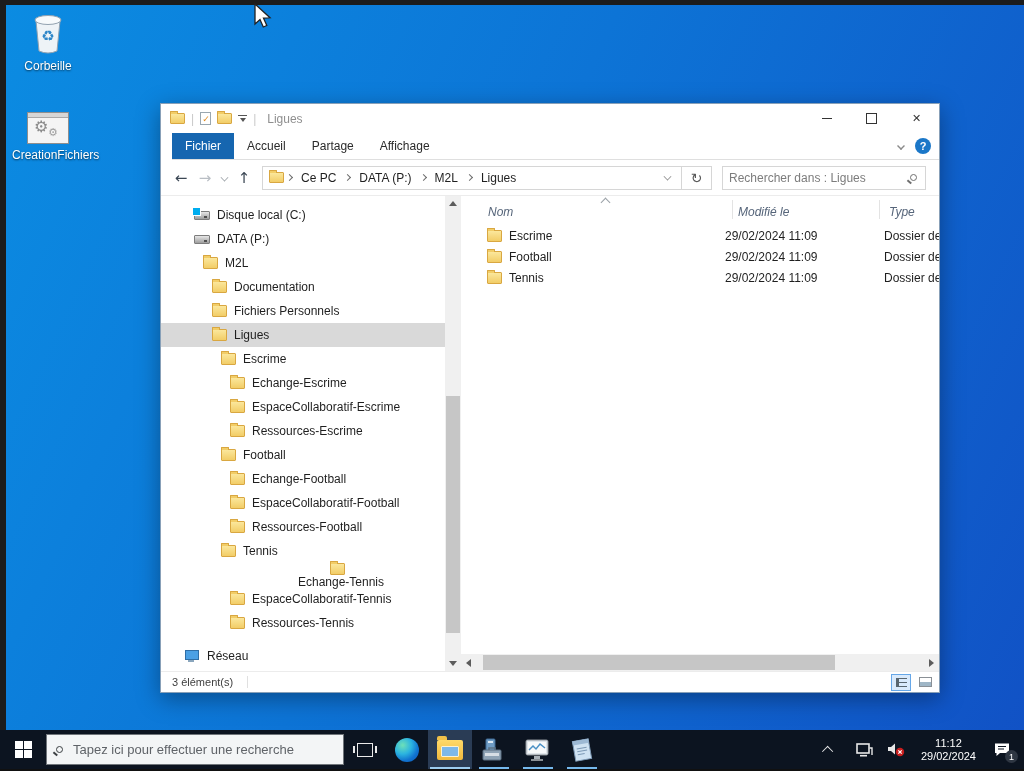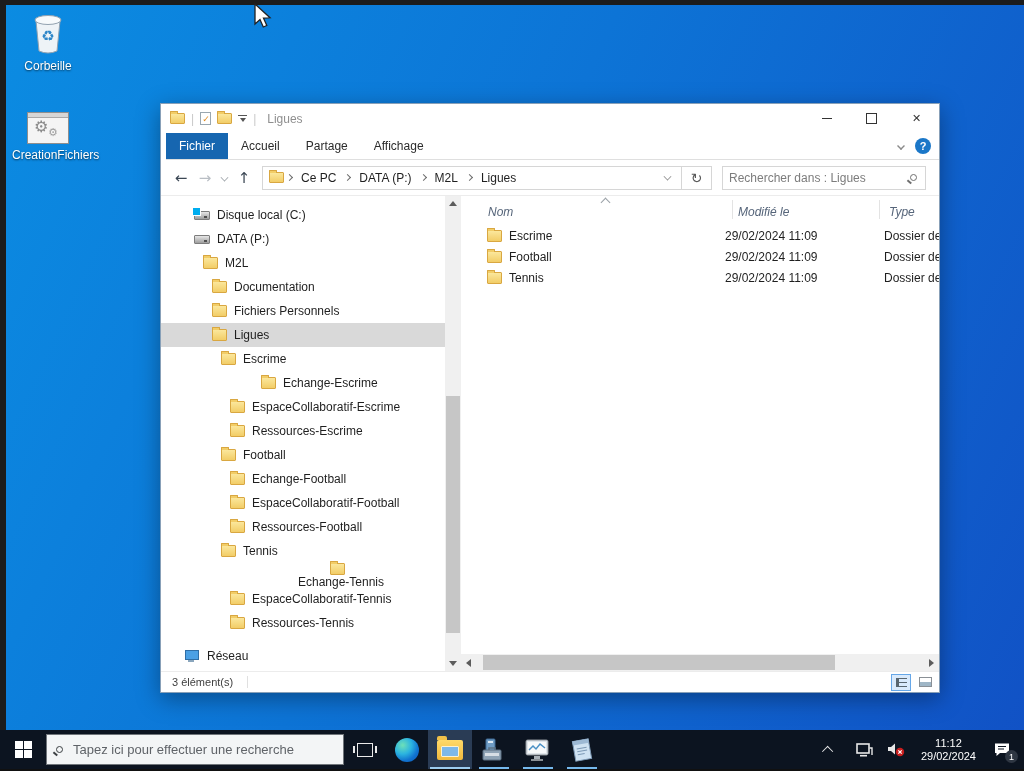--- a/index.html
+++ b/index.html
@@ -34,21 +34,21 @@
   .prop-doc::after { content:"✓"; position:absolute; left:1px; top:1px; font-size:9px; color:#e08a1e; font-weight:bold; }
   .qat-arrow { width:9px; display:inline-block; border-top:1px solid #555; padding-top:1px; }
   .qat-arrow::after { content:""; display:block; margin:1px auto 0; width:0; height:0; border-left:3px solid transparent; border-right:3px solid transparent; border-top:4px solid #555; }
   .win-title { color:#8f8f8f; font-size:12px; margin-left:5px; }
   .win-controls { margin-left:auto; display:flex; height:100%; }
   .wc { width:45px; height:100%; display:flex; align-items:center; justify-content:center; color:#333; }
   .wc.min::after { content:""; width:10px; height:1px; background:#333; }
   .wc.max::after { content:""; width:9px; height:9px; border:1px solid #333; }
   .wc.close::after { content:"✕"; font-size:11px; }
 
-  .tabrow { position:absolute; left:5px; top:29px; right:0; height:27px; background:#fff; border-bottom:1px solid #dfdfdf; display:flex; align-items:stretch; }
+  .tabrow { position:absolute; left:11px; top:29px; right:0; height:27px; background:#fff; border-bottom:1px solid #dfdfdf; display:flex; align-items:stretch; }
   .tab { padding:0 13px; display:flex; align-items:center; font-size:12px; color:#2b2b2b; }
   .tab.active { background:#1666b0; color:#fff; }
   .ribbon-right { margin-left:auto; display:flex; align-items:center; gap:10px; padding-right:8px; }
   .chev-down { width:8px; height:8px; border-right:2px solid #8a8a8a; border-bottom:2px solid #8a8a8a; transform:rotate(45deg) scale(.7); }
   .help-btn { width:16px; height:16px; border-radius:50%; background:#1b77c8; color:#fff; font-size:11px; font-weight:bold; display:flex; align-items:center; justify-content:center; }
 
   .navrow { position:absolute; left:0; top:56px; right:0; height:36px; background:#fff; display:flex; align-items:center; border-bottom:1px solid #ececec; }
   .navbtns { display:flex; align-items:center; gap:4px; padding:0 8px 0 10px; }
   .navbtn { font-size:15px; color:#3b4754; width:20px; text-align:center; }
   .navbtn.disabled { color:#b9bec4; }
@@ -260,21 +260,21 @@
           <span class="tlabel">Fichiers Personnels</span>
         </div>
         <div class="tree-item selected" style="padding-left: 51px;">
           <span class="ticon icon-folder"></span>
           <span class="tlabel">Ligues</span>
         </div>
         <div class="tree-item" style="padding-left: 60px;">
           <span class="ticon icon-folder"></span>
           <span class="tlabel">Escrime</span>
         </div>
-        <div class="tree-item" style="padding-left: 100px;">
+        <div class="tree-item" style="padding-left: 69px;">
           <span class="ticon icon-folder"></span>
           <span class="tlabel">Echange-Escrime</span>
         </div>
         <div class="tree-item" style="padding-left: 69px;">
           <span class="ticon icon-folder"></span>
           <span class="tlabel">EspaceCollaboratif-Escrime</span>
         </div>
         <div class="tree-item" style="padding-left: 69px;">
           <span class="ticon icon-folder"></span>
           <span class="tlabel">Ressources-Escrime</span>

